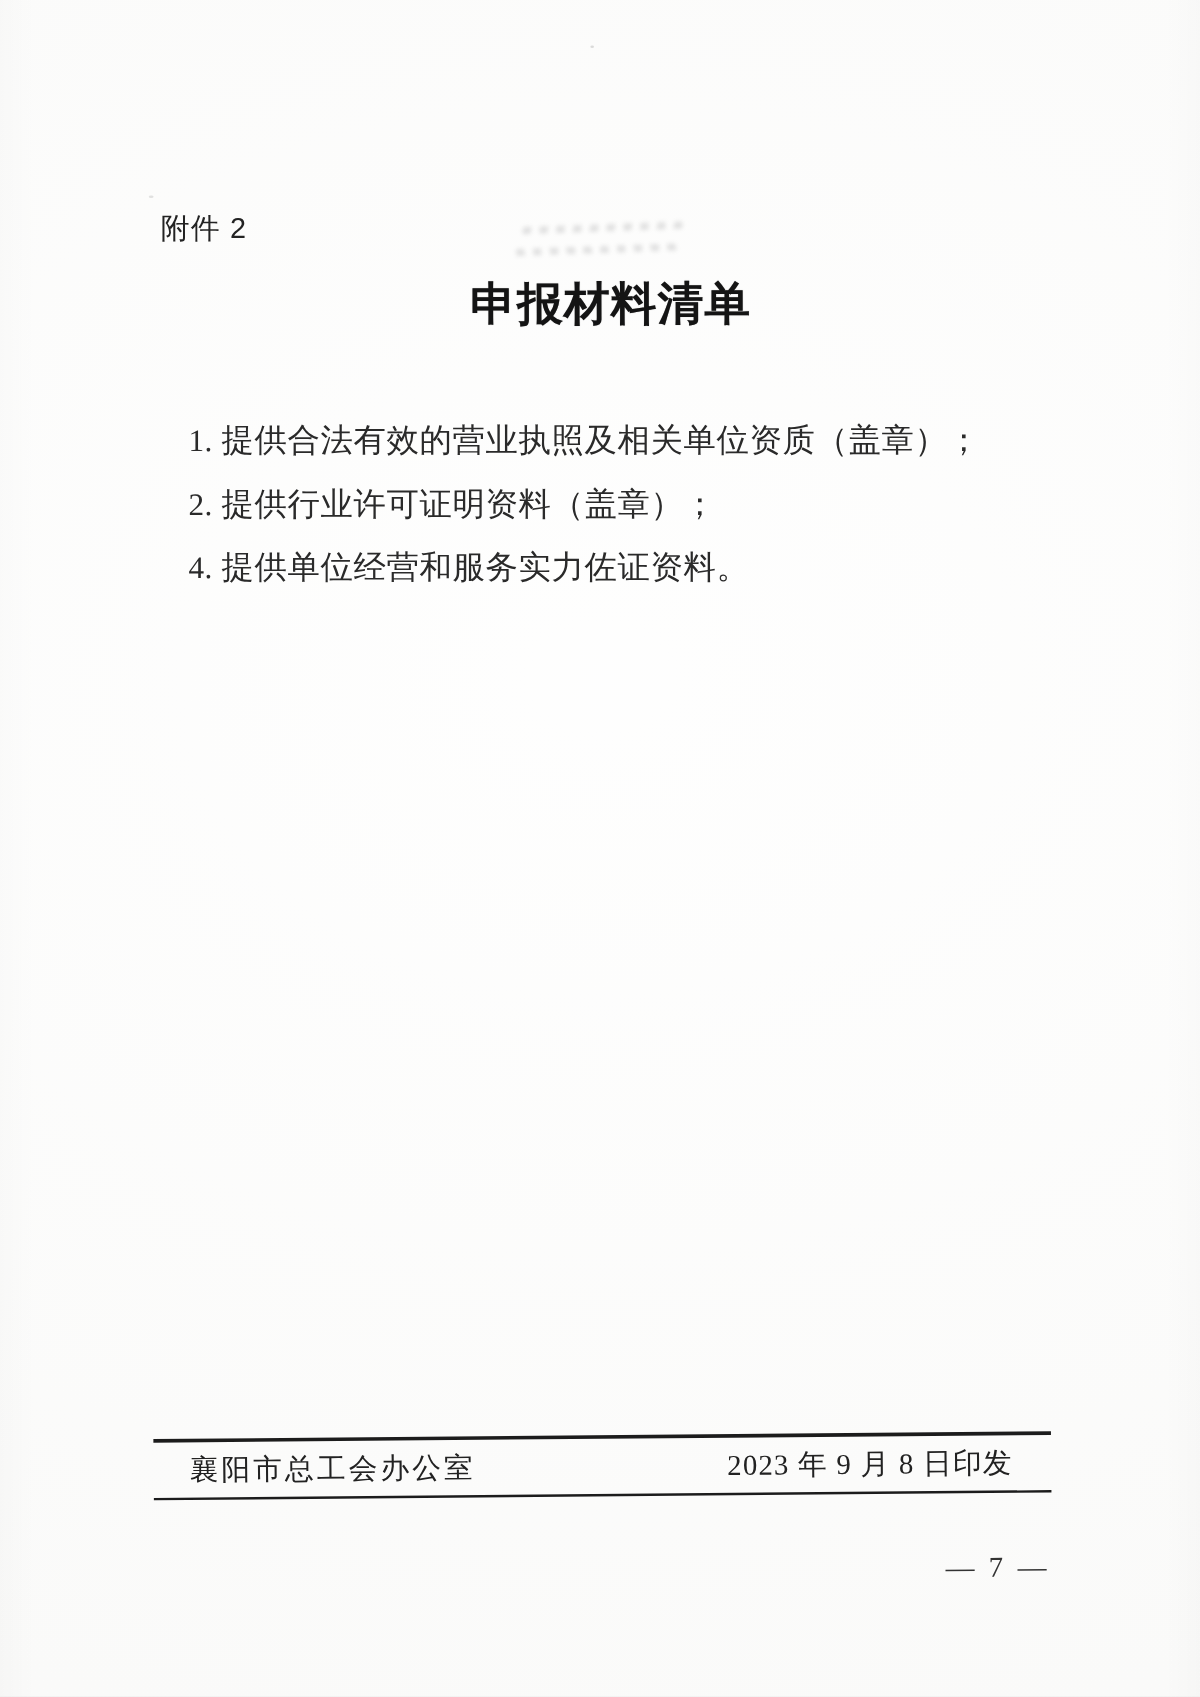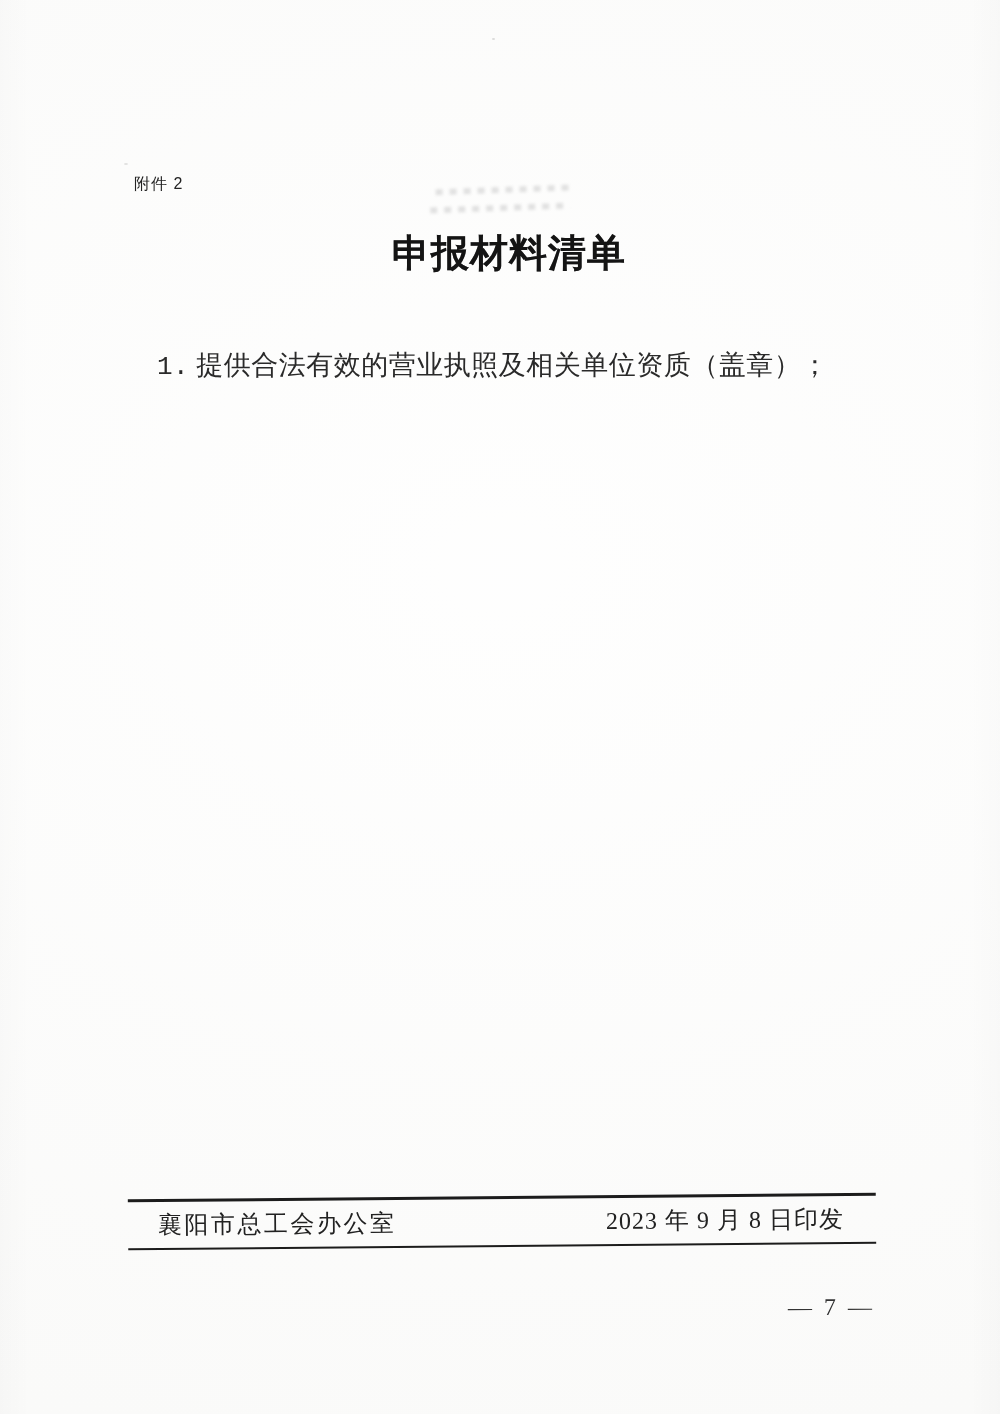--- a/index.html
+++ b/index.html
@@ -20,21 +20,21 @@
     overflow: hidden;
     color: #1f1f1f;
   }
 
   
   .attachment-label {
     position: absolute;
     left: 134px;
     top: 174px;
     font-family: "Liberation Sans", "DejaVu Sans", sans-serif;
-    font-size: 16px;
+    font-size: 24px;
     font-weight: 500;
     letter-spacing: 1px;
     color: #232323;
   }
 
   
   .ghost-smudge {
     position: absolute;
     left: 430px;
     top: 183px;
@@ -85,21 +85,20 @@
     padding: 0;
     list-style: none;
   }
   .materials-list li {
     margin: 0 0 22px 0;
     font-size: 27px;
     line-height: 30px;
     white-space: nowrap;
     color: #2a2a2a;
     letter-spacing: 0.5px;
-    font-family: Liberation Mono, monospace;
   }
   .materials-list .item-number {
     display: inline-block;
     margin-right: 7px;
     font-size: 26px;
   }
 
   
   .footer {
     position: absolute;
@@ -159,20 +158,26 @@
   <div class="attachment-label">附件 2</div>
 
   <div class="ghost-smudge"></div>
 
   <h1 class="doc-title">申报材料清单</h1>
 
   <ol class="materials-list">
     <li>
       <span class="item-number">1.</span><span class="item-text">提供合法有效的营业执照及相关单位资质（盖章）；</span>
     </li>
+    <li>
+      <span class="item-number">2.</span><span class="item-text">提供行业许可证明资料（盖章）；</span>
+    </li>
+    <li>
+      <span class="item-number">4.</span><span class="item-text">提供单位经营和服务实力佐证资料。</span>
+    </li>
   </ol>
 
   <div class="footer">
     <div class="rule rule-top"></div>
     <div class="footer-row">
       <span class="footer-issuer">襄阳市总工会办公室</span>
       <span class="footer-date">2023 年 9 月 8 日印发</span>
     </div>
     <div class="rule rule-bottom"></div>
   </div>

